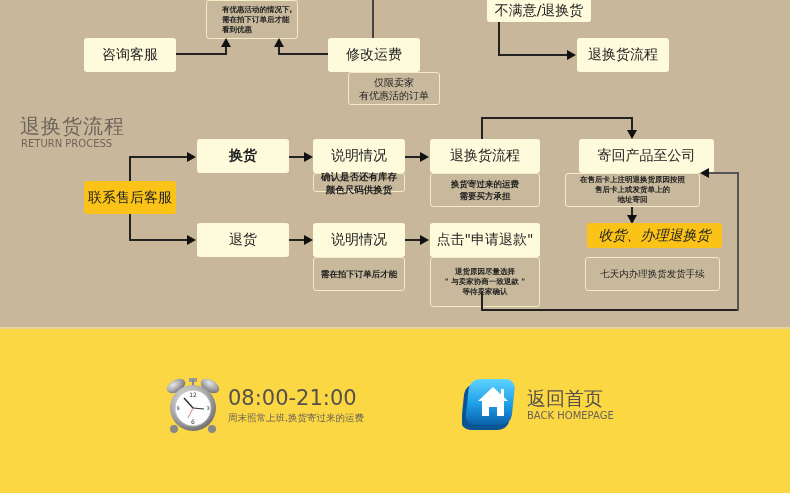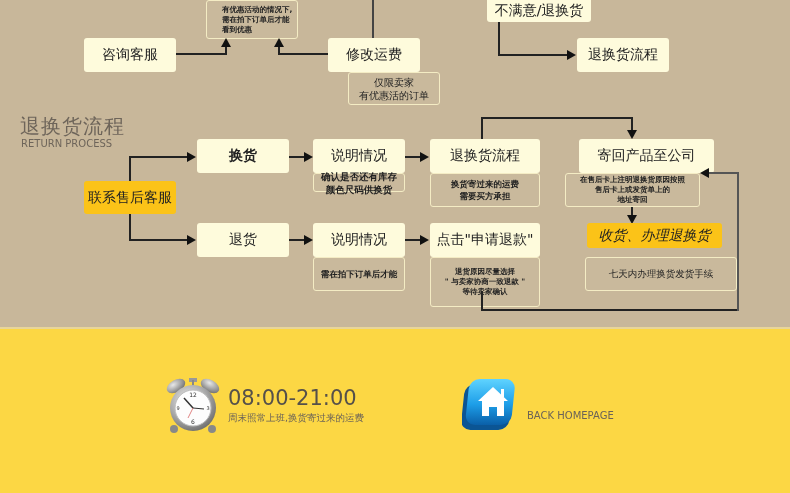--- a/index.html
+++ b/index.html
@@ -118,21 +118,21 @@
 <div class="note" style="left:430px; top:257px; width:110px; height:50px; font-size:7.5px; line-height:10px;">退货原因尽量选择
 " 与卖家协商一致退款 "
 等待卖家确认</div>
 <div class="line" style="left:481px; top:291px; width:2px; height:20px;"></div>
 <div class="line" style="left:481px; top:309px; width:258px; height:2px;"></div>
 <div class="line" style="left:737px; top:172px; width:2px; height:139px; background:#555;"></div>
 <div class="line" style="left:708px; top:172px; width:31px; height:2px; background:#555;"></div>
 <div class="arrow-l" style="left:700px; top:168px;"></div>
 
 <div class="box gold" style="left:587px; top:223px; width:135px; height:25px; font-size:14px;font-style:italic;">收货、办理退换货</div>
-<div class="note big" style="left:565px; top:257px; width:152px; height:34px; font-size:9.5px;">七天内办理换货发货手续</div>
+<div class="note big" style="left:565px; top:257px; width:135px; height:34px; font-size:9.5px;">七天内办理换货发货手续</div>
 
 <div style="position:absolute; left:164px; top:376px; width:58px; height:60px;">
   <svg width="58" height="60" viewBox="0 0 58 60">
     <defs>
       <radialGradient id="rim" cx="40%" cy="35%" r="70%">
         <stop offset="0%" stop-color="#f4f4f4"></stop>
         <stop offset="60%" stop-color="#a8a8a8"></stop>
         <stop offset="100%" stop-color="#6a6a6a"></stop>
       </radialGradient>
       <radialGradient id="bell" cx="40%" cy="30%" r="70%">
@@ -169,14 +169,15 @@
           <stop offset="55%" stop-color="#1d9ee8"></stop>
           <stop offset="100%" stop-color="#0a5fa8"></stop>
         </linearGradient>
       </defs>
       <rect x="4" y="8" width="48" height="46" rx="10" fill="#0b5594" transform="skewX(-6)"></rect>
       <rect x="8" y="3" width="46" height="46" rx="10" fill="url(#bluebox)" transform="skewX(-6)"></rect>
       <path d="M31 11 L46 25 L42 25 L42 40 L35 40 L35 31 L27 31 L27 40 L20 40 L20 25 L16 25 Z" fill="#fff"></path>
       <rect x="39" y="13" width="3" height="8" fill="#fff"></rect>
     </svg>
   </div>
+  <div style="position:absolute; left:65px; top:10px; color:#55504a; font-size:19px;">返回首页</div>
   <div style="position:absolute; left:65px; top:34px; color:#6a6258; font-size:10px;">BACK HOMEPAGE</div>
 </div>
 
 </body></html>

